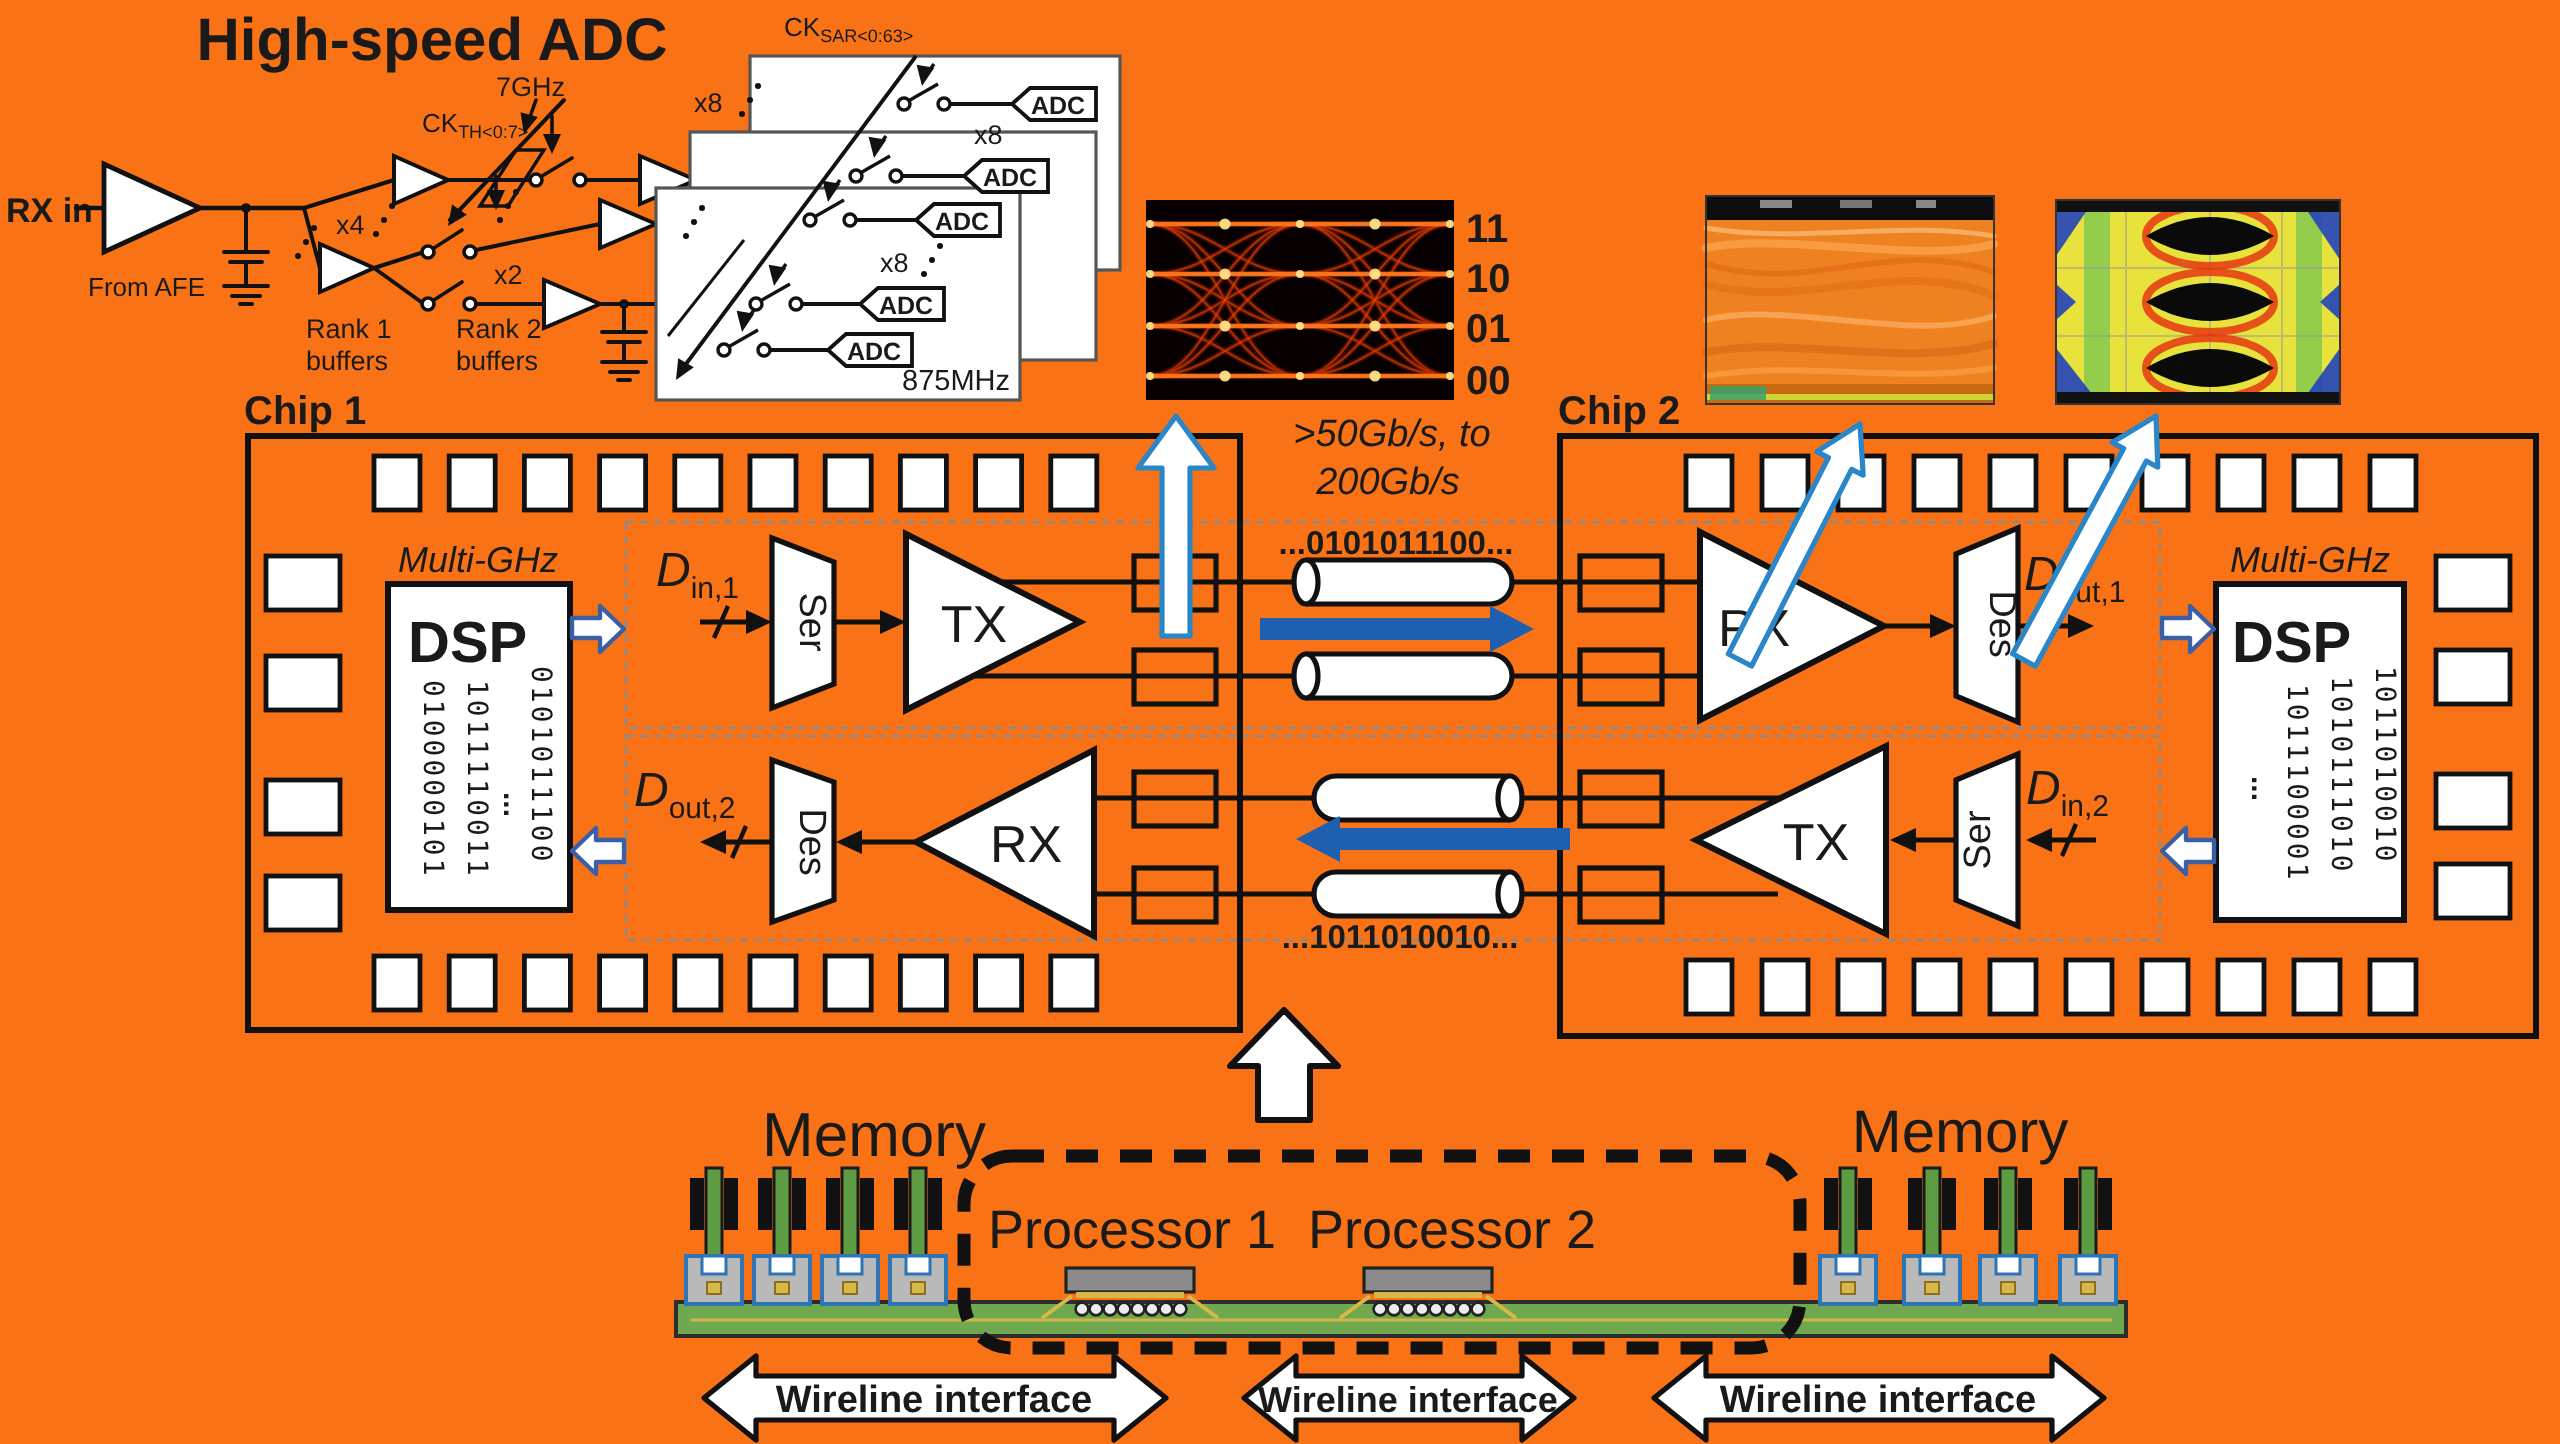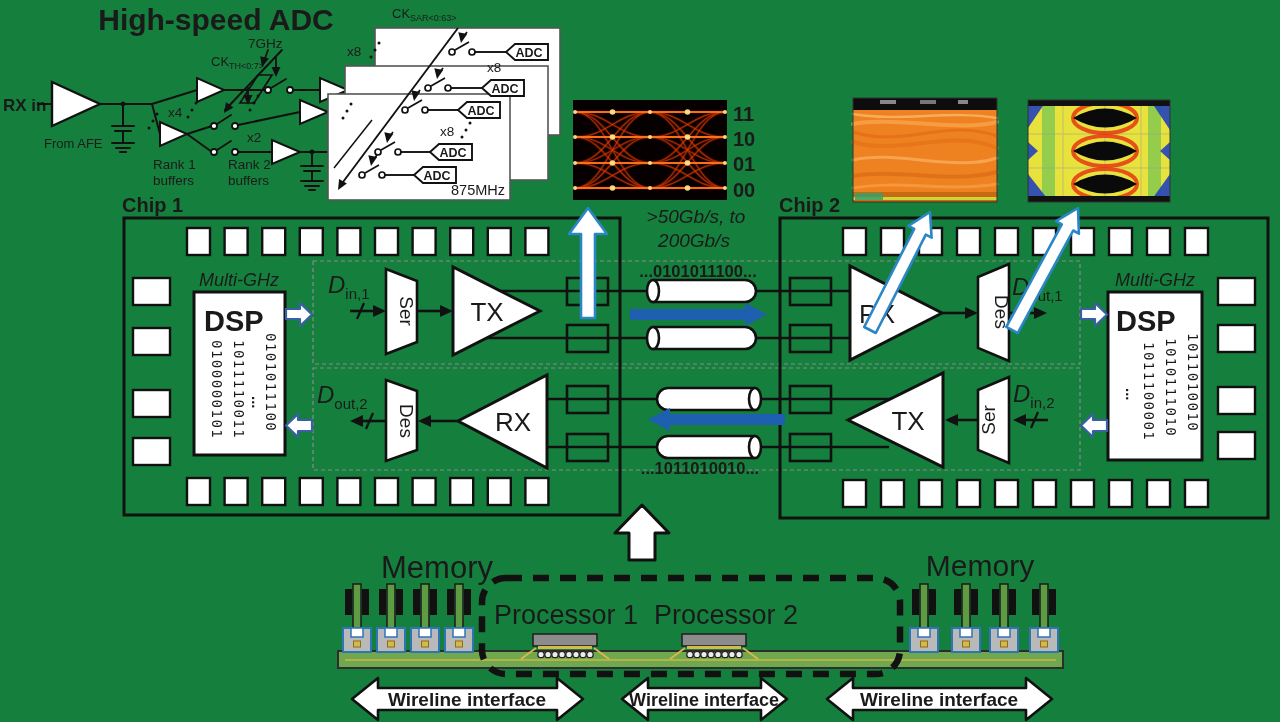--- a/index.html
+++ b/index.html
@@ -1,16 +1,16 @@
 <!DOCTYPE html>
 <html><head>
 <meta charset="utf-8">
 <style>
   html,body{margin:0;padding:0;background:#ffffff;}
-  #stage{position:relative;width:1280px;height:722px;background:#15803d;overflow:hidden;}
+  #stage{position:relative;width:1280px;height:722px;background:#f97316;overflow:hidden;}
   svg{display:block;}
   text{font-family:"Liberation Sans",sans-serif;fill:#1a1a1a;}
   .bits{font-family:"DejaVu Sans Mono",monospace;letter-spacing:1.5px;}
   .chanbits{font-weight:bold;font-size:16.5px;}
   .ital{font-style:italic;}
   .bold{font-weight:bold;}
 </style>
 </head>
 <body>
 

